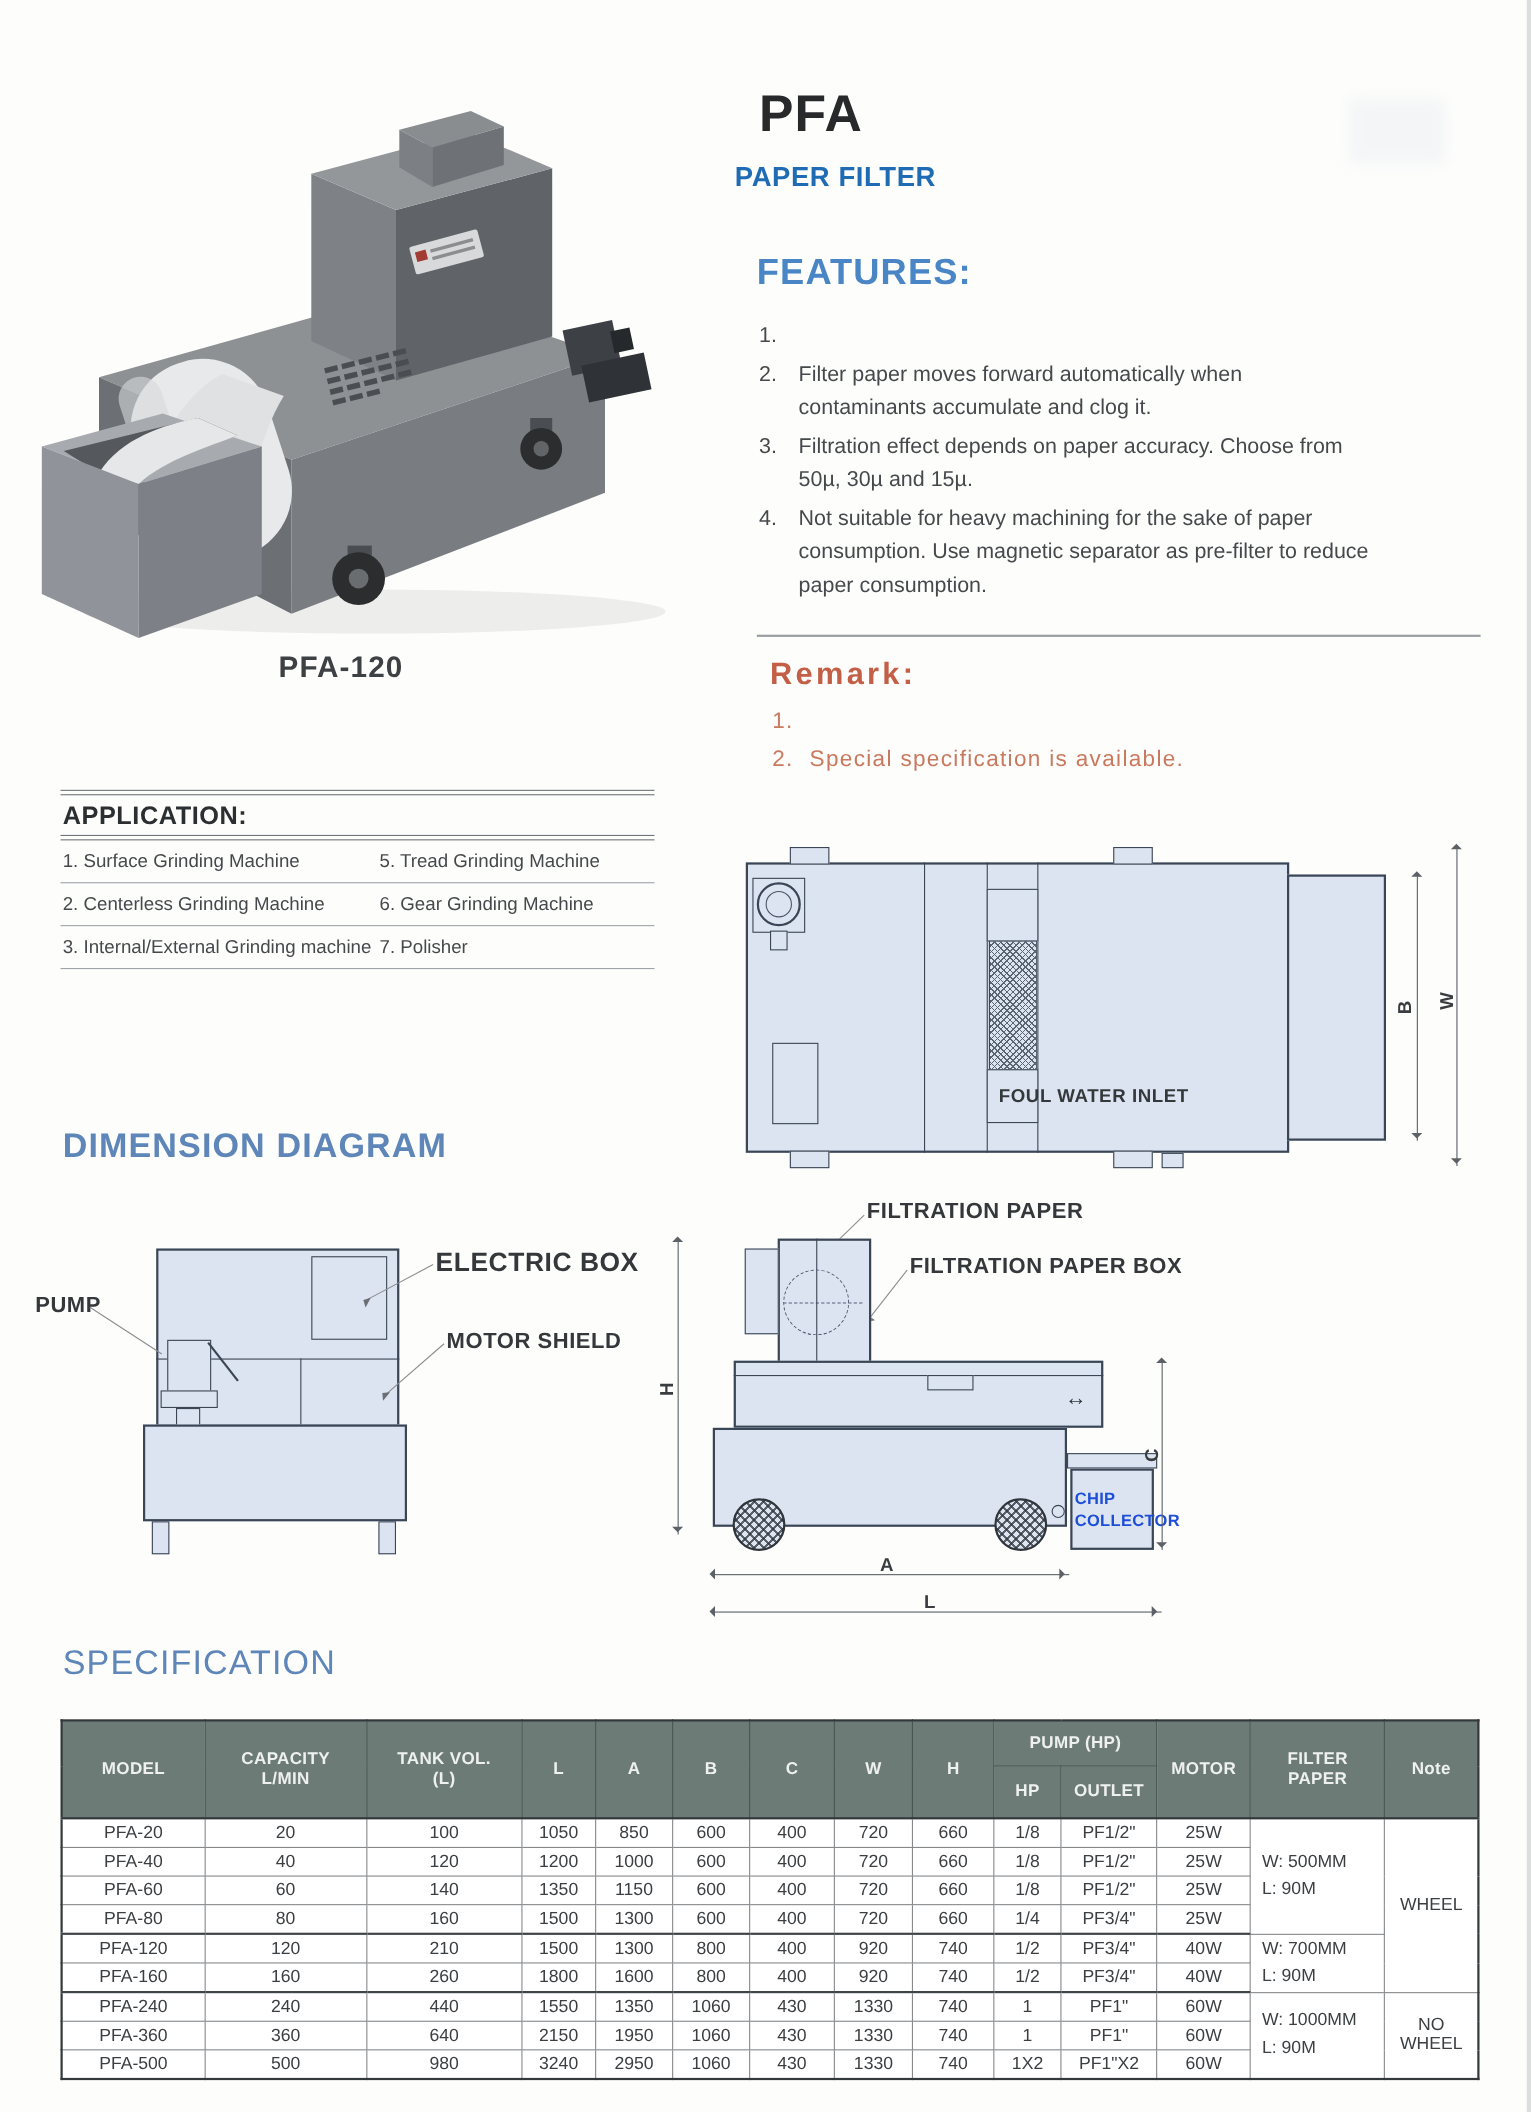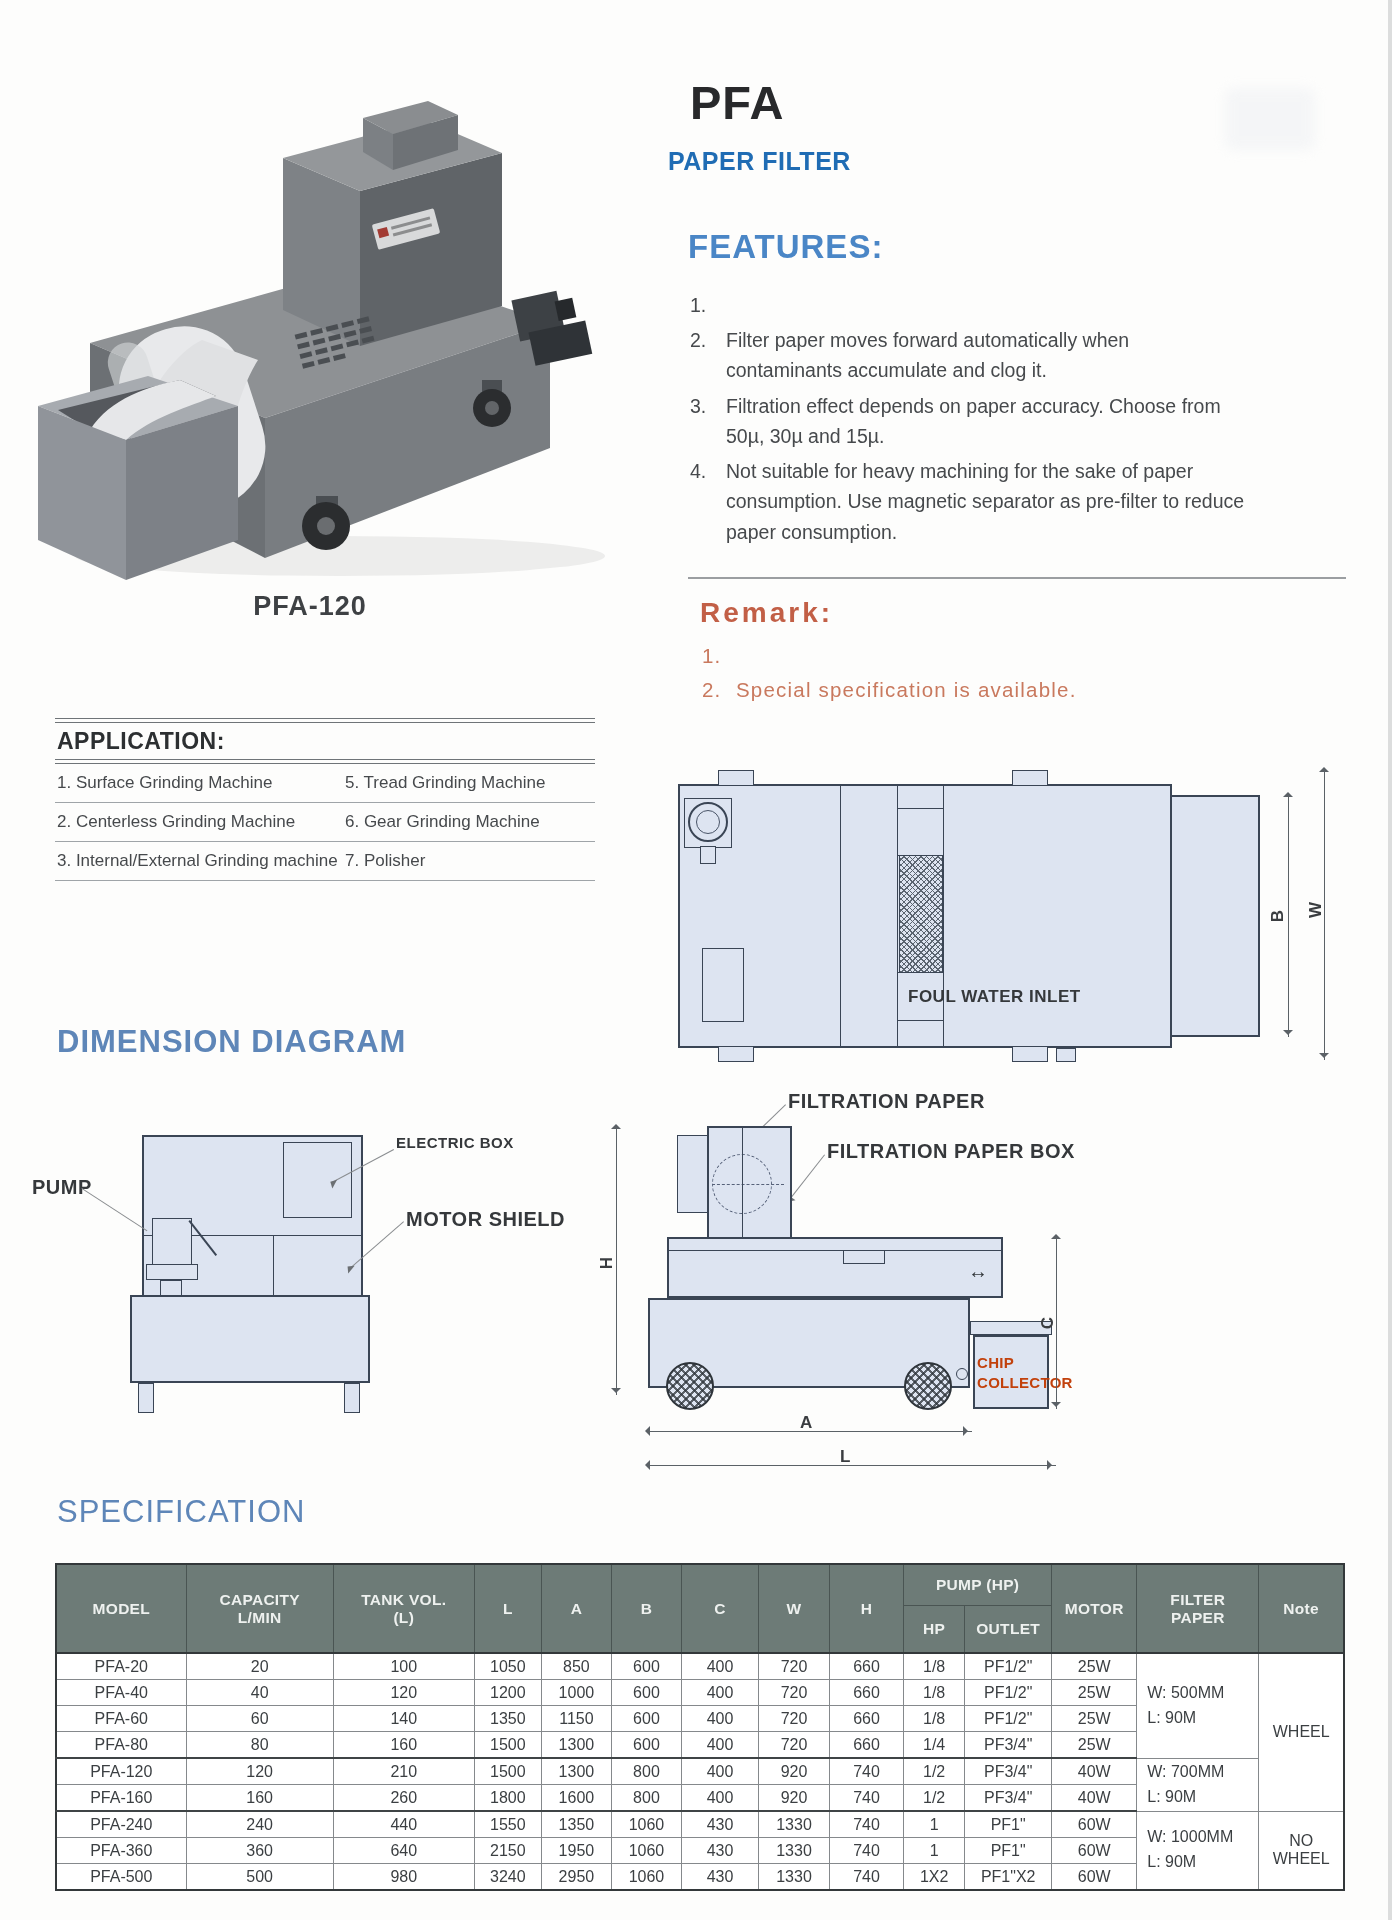--- a/index.html
+++ b/index.html
@@ -43,21 +43,21 @@
   .dimline-v{width:0;border-left:1.3px solid #5b6166;}
   .dimline-h{height:0;border-top:1.3px solid #5b6166;}
   .dimlabel{font-size:17px;color:#3a3d40;font-weight:600;}
   .rot{transform:rotate(-90deg);}
   .leader{height:0;border-top:1.5px solid #8a8d90;transform-origin:0 0;}
   .arr{width:0;height:0;border:5px solid transparent;position:absolute;}
   .wheel{border-radius:50%;border:2.5px solid #2f353b;box-sizing:border-box;background:
       repeating-linear-gradient(45deg,rgba(47,53,59,.75) 0 2px,transparent 2px 6px),
       repeating-linear-gradient(-45deg,rgba(47,53,59,.75) 0 2px,transparent 2px 6px),var(--diagram_fill);}
   .dashcircle{border:1.6px dashed #566179;border-radius:50%;box-sizing:border-box;}
-  .chip-label{font-size:15px;font-weight:700;color:#c2410c;line-height:1.35;letter-spacing:.3px;}
+  .chip-label{font-size:15px;font-weight:700;color:#1d4ed8;line-height:1.35;letter-spacing:.3px;}
 
   
   table.spec{border-collapse:collapse;table-layout:fixed;width:1290px;
              border:2px solid #33383a;background:#ffffff;}
   table.spec th{background:var(--table_header_bg);color:var(--table_header_text);
       font-size:15.5px;font-weight:700;border:1px solid #4a5553;white-space:pre-line;
       letter-spacing:.3px;padding:2px 2px;}
   table.spec thead tr:first-child th{height:36px;}
   table.spec thead tr:last-child th{height:42px;}
   table.spec thead{border-bottom:2px solid #33383a;}
@@ -251,21 +251,21 @@
     <div class="abs dia-thin" style="left:130px;top:160px;width:22px;height:70px;"></div>
     <div class="abs dia-thin" style="left:122px;top:228px;width:38px;height:10px;"></div>
     <div class="abs" style="left:160px;top:100px;width:44px;height:0;border-top:2px solid var(--diagram_line);transform:rotate(52deg);transform-origin:0 0;"></div>
 
     <div class="abs dia-fill" style="left:100px;top:175px;width:240px;height:88px;"></div>
     <div class="abs dia-thin" style="left:108px;top:263px;width:16px;height:30px;"></div>
     <div class="abs dia-thin" style="left:314px;top:263px;width:16px;height:30px;"></div>
 
     <div class="abs dlabel" style="left:2px;top:56px;font-size:20px;">PUMP</div>
     <div class="abs leader" style="left:52px;top:68px;width:78px;transform:rotate(33deg);"></div>
-    <div class="abs dlabel" style="left:366px;top:14px;font-size:15px;">ELECTRIC BOX</div>
+    <div class="abs dlabel" style="left:366px;top:14px;font-size:24px;">ELECTRIC BOX</div>
     <div class="abs leader" style="left:364px;top:30px;width:67px;transform:rotate(152deg);"></div>
     <div class="abs arr" style="left:300px;top:58px;border-right-color:#6b6f73;border-left:none;transform:rotate(28deg);"></div>
     <div class="abs dlabel" style="left:376px;top:88px;font-size:20px;">MOTOR SHIELD</div>
     <div class="abs leader" style="left:374px;top:102px;width:70px;transform:rotate(139deg);"></div>
     <div class="abs arr" style="left:317px;top:143px;border-right-color:#6b6f73;border-left:none;transform:rotate(40deg);"></div>
   </div>
 
   <div class="abs" style="left:600px;top:1085px;width:792px;height:400px;">
 
     <div class="abs dlabel" style="left:188px;top:5px;font-size:20px;">FILTRATION PAPER</div>

